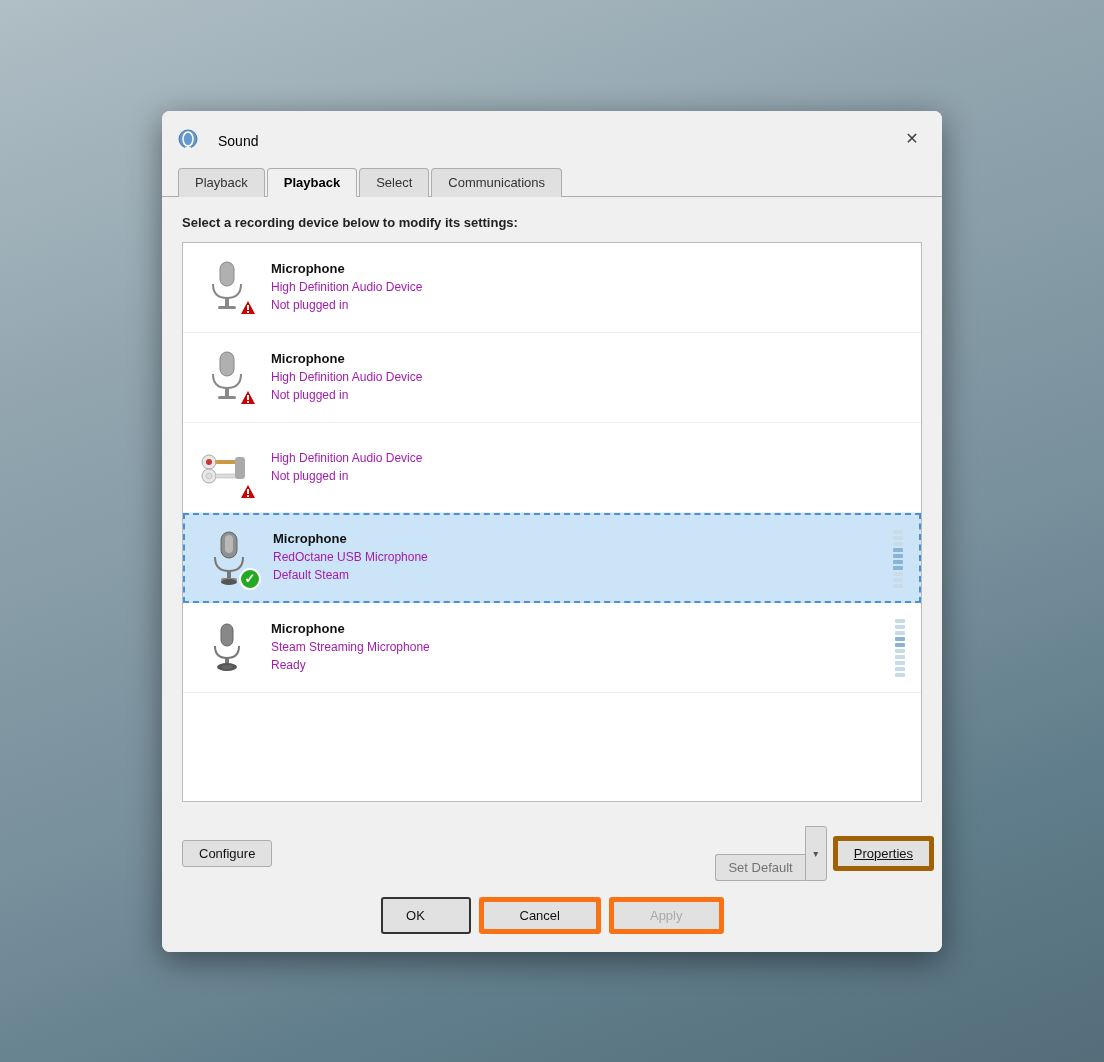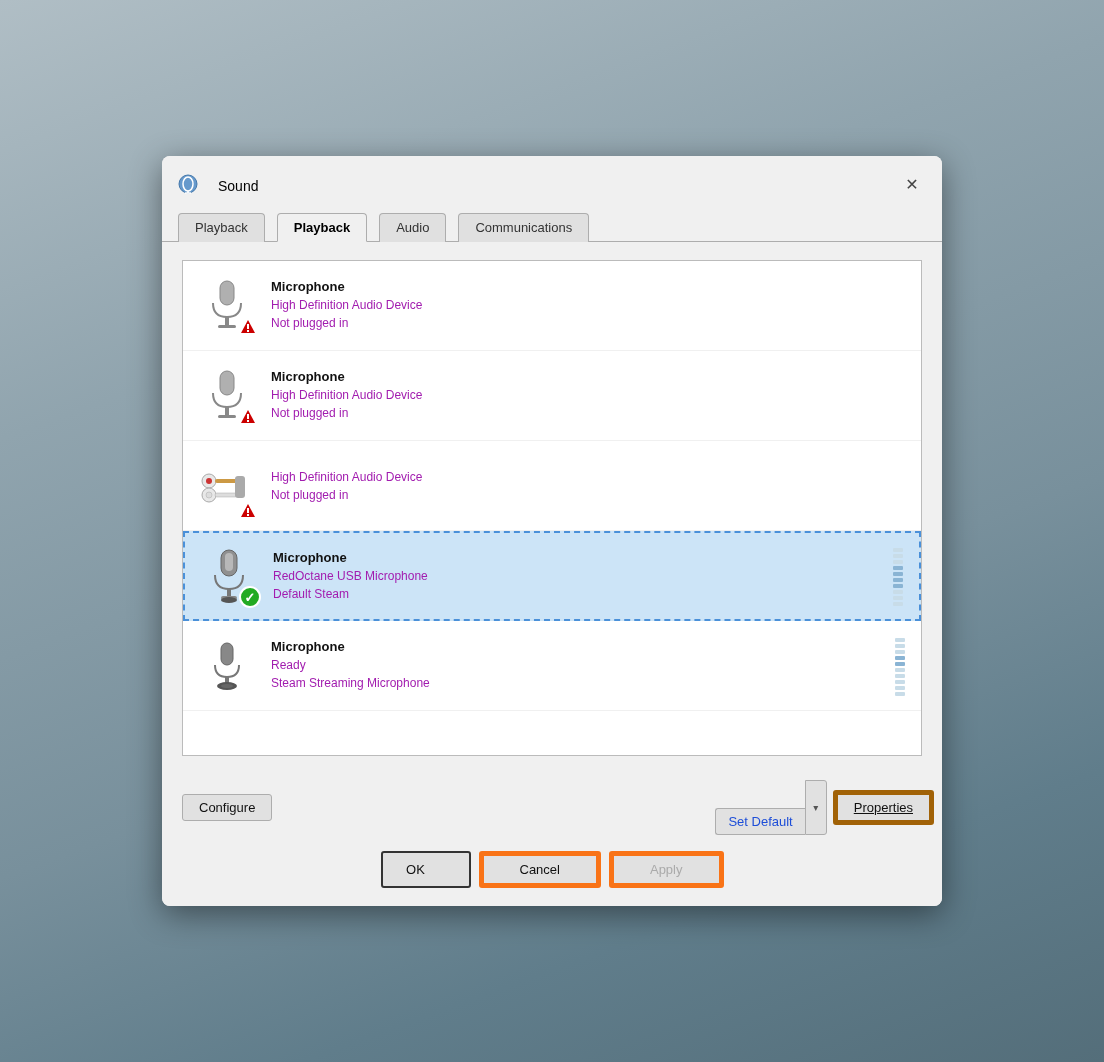--- a/index.html
+++ b/index.html
@@ -60,21 +60,21 @@
       color: #444;
       display: flex;
       align-items: center;
       justify-content: center;
       border-radius: 4px;
     }
 
     .tabs {
       display: flex;
       padding: 10px 16px 0 16px;
-      gap: 10px;
+      gap: 0;
       border-bottom: 1px solid #adadad;
       margin-top: 4px;
     }
 
     .tab {
       padding: 6px 16px;
       font-size: 13px;
       cursor: pointer;
       background: #e0e0e0;
       border: 1px solid #adadad;
@@ -102,21 +102,21 @@
     .instruction {
       font-size: 13px;
       color: #222;
       margin-bottom: 12px;
       font-weight: 600;
     }
 
     .devices-list {
       border: 1px solid #bbb;
       background: #fff;
-      height: 496px;
+      height: 560px;
       overflow-y: auto;
       position: relative;
     }
 
     .device-item {
       display: flex;
       align-items: center;
       padding: 10px 12px;
       border-bottom: 1px solid #f0f0f0;
       cursor: pointer;
@@ -236,21 +236,21 @@
       align-items: stretch;
     }
 
     .set-default-btn {
       padding: 5px 12px;
       font-size: 13px;
       border: 1px solid #adadad;
       background: #e1e1e1;
       cursor: pointer;
       border-radius: 3px 0 0 3px;
-      color: #1d4ed8;
+      color: #737373;
       border-right: none;
       margin-top: 28px;
     }
 
     .set-default-dropdown {
       width: 22px;
       border: 1px solid #adadad;
       background: #e1e1e1;
       cursor: pointer;
       border-radius: 0 3px 3px 0;
@@ -304,25 +304,26 @@
         <line x1="7" y1="19" x2="13" y2="19" stroke="#fff" stroke-width="1.5"></line>
       </svg>
       <span class="title-text">Sound</span>
     </div>
     <button class="close-btn">✕</button>
   </div>
 
   <div class="tabs">
     <div class="tab">Playback</div>
     <div class="tab active">Playback</div>
-    <div class="tab">Audio</div>
+    <div class="tab">Select</div>
     <div class="tab">Communications</div>
   </div>
 
   <div class="content">
+    <div class="instruction">Select a recording device below to modify its settings:</div>
 
     <div class="devices-list">
 
       <div class="device-item">
         <div class="device-icon-wrap">
           <svg class="icon-svg" viewBox="0 0 44 54" xmlns="http://www.w3.org/2000/svg">
             <rect x="15" y="2" width="14" height="24" rx="7" fill="#b0b0b0" stroke="#888" stroke-width="1"></rect>
             <path d="M8 24 Q8 38 22 38 Q36 38 36 24" fill="none" stroke="#888" stroke-width="2"></path>
             <rect x="20" y="38" width="4" height="8" fill="#888"></rect>
             <rect x="13" y="46" width="18" height="3" rx="1.5" fill="#888"></rect>
@@ -430,22 +431,22 @@
           <svg class="icon-svg" viewBox="0 0 44 54" xmlns="http://www.w3.org/2000/svg">
             <rect x="16" y="4" width="12" height="22" rx="6" fill="#888" stroke="#666" stroke-width="1"></rect>
             <path d="M10 26 Q10 38 22 38 Q34 38 34 26" fill="none" stroke="#777" stroke-width="2"></path>
             <rect x="20" y="38" width="4" height="7" fill="#777"></rect>
             <ellipse cx="22" cy="47" rx="10" ry="4" fill="#555"></ellipse>
             <ellipse cx="22" cy="47" rx="6" ry="2" fill="#666"></ellipse>
           </svg>
         </div>
         <div class="device-info">
           <div class="device-name">Microphone</div>
+          <div class="device-sub">Steam Streaming Microphone</div>
           <div class="device-sub">Ready</div>
-          <div class="device-sub">Steam Streaming Microphone</div>
         </div>
         <div class="level-bars">
           <div class="level-bar dim"></div>
           <div class="level-bar dim"></div>
           <div class="level-bar dim"></div>
           <div class="level-bar"></div>
           <div class="level-bar"></div>
           <div class="level-bar dim"></div>
           <div class="level-bar dim"></div>
           <div class="level-bar dim"></div>

